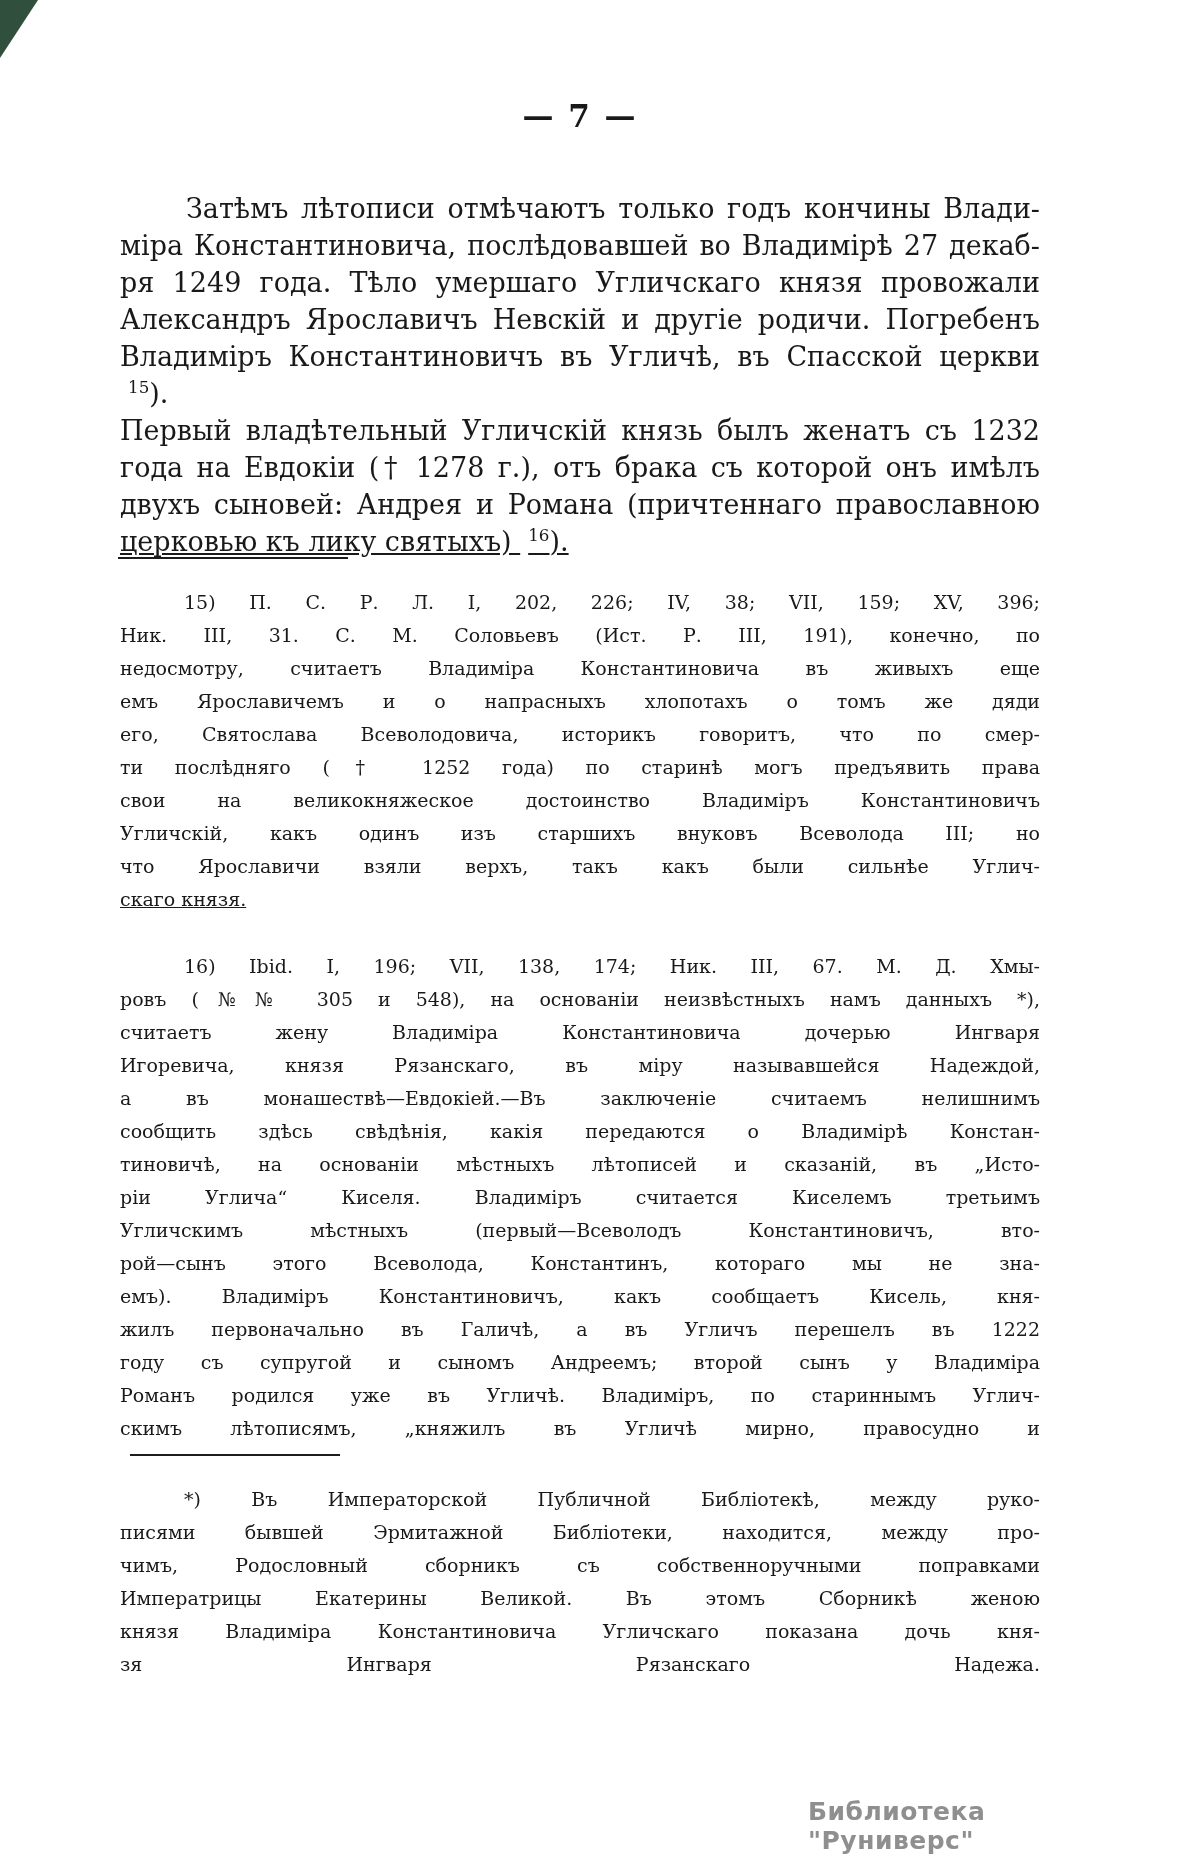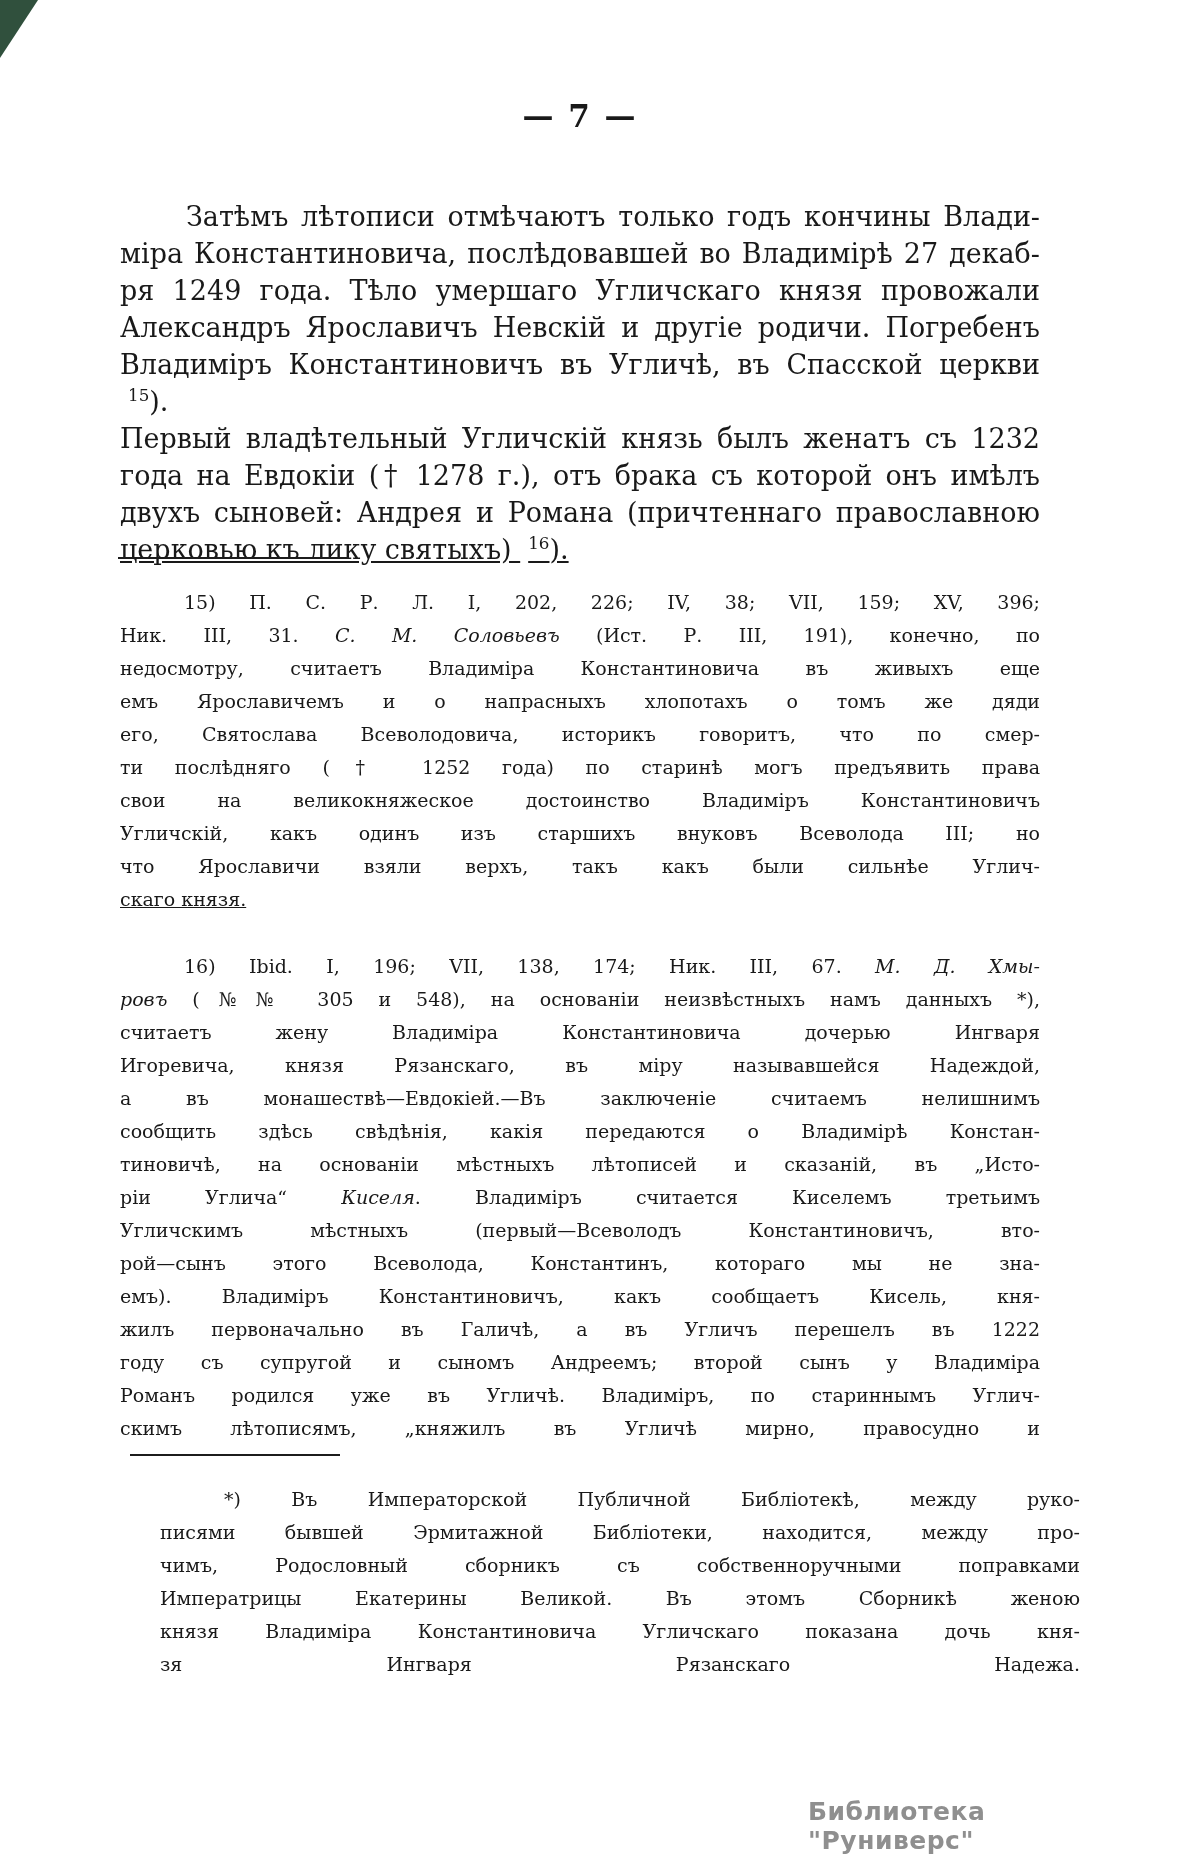--- a/index.html
+++ b/index.html
@@ -28,33 +28,33 @@
     font-weight: bold;
     letter-spacing: 2px;
   }
   .block {
     position: absolute;
     left: 120px;
     width: 920px;
   }
   .main-text { top: 190px; }
   .main-text .line { font-size: 27px; line-height: 37px; }
-  .main-text .line.indent { text-indent: 66px; margin-top: 8px; }
+  .main-text .line.indent { text-indent: 66px; }
   .fn .line { font-size: 19px; line-height: 33px; }
   .fn .line.indent { text-indent: 64px; }
   .fn15 { top: 586px; }
   .fn16 { top: 950px; }
-  .fnstar { top: 1483px; margin-left: 40px; }
+  .fnstar { top: 1483px; }
   .line {
     text-align: justify;
     text-align-last: justify;
     white-space: normal;
   }
   .line.end { text-align-last: left; text-decoration: underline; }
-  .it { font-style: italic; }
+  .it { }
   sup { font-size: 0.62em; line-height: 0; vertical-align: super; margin-left: 8px; }
   .rule {
     position: absolute;
     height: 2px;
     background: #1c1c1c;
   }
   .rule1 { left: 118px; top: 557px; width: 230px; }
   .rule2 { left: 130px; top: 1454px; width: 210px; }
   .watermark {
     position: absolute;

